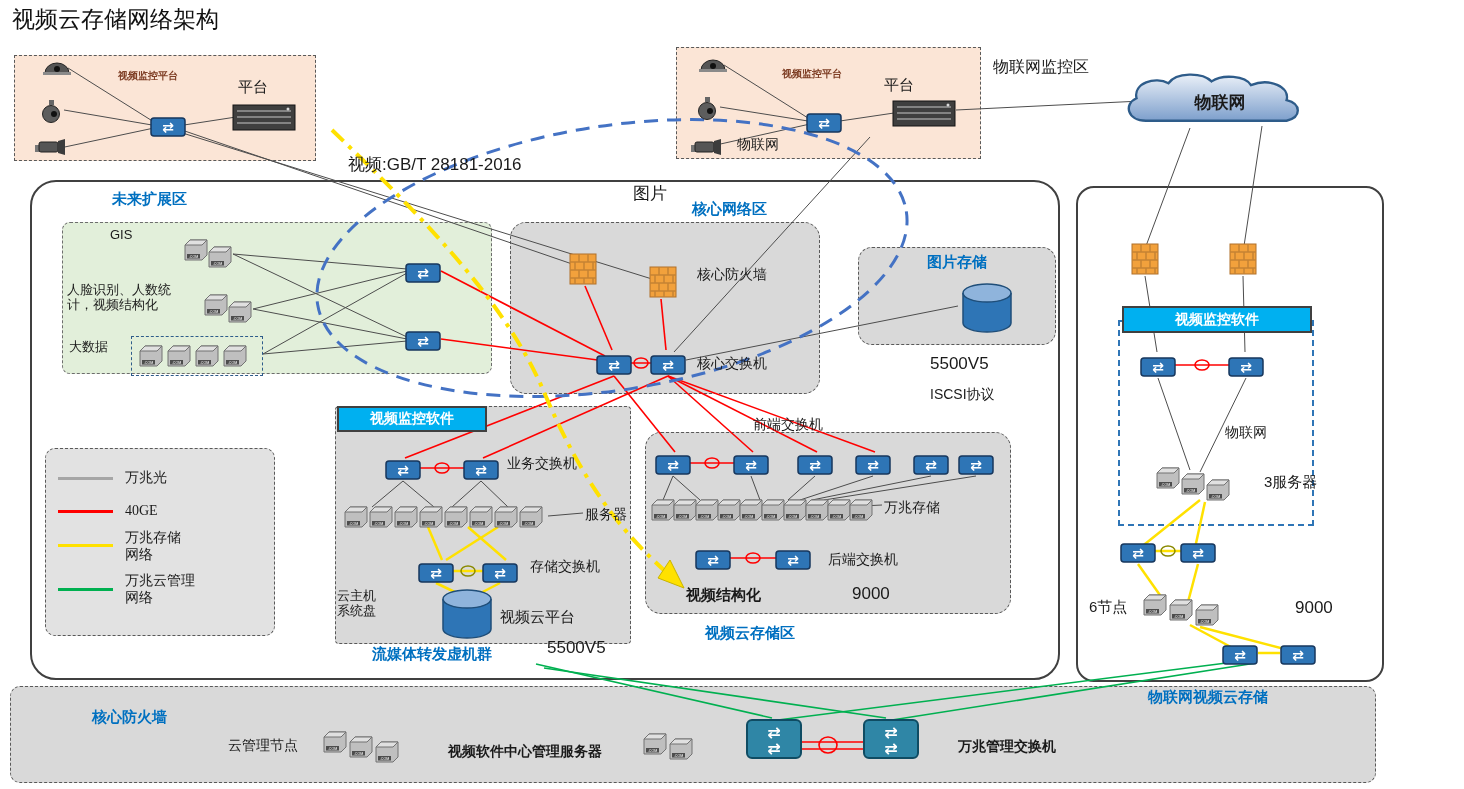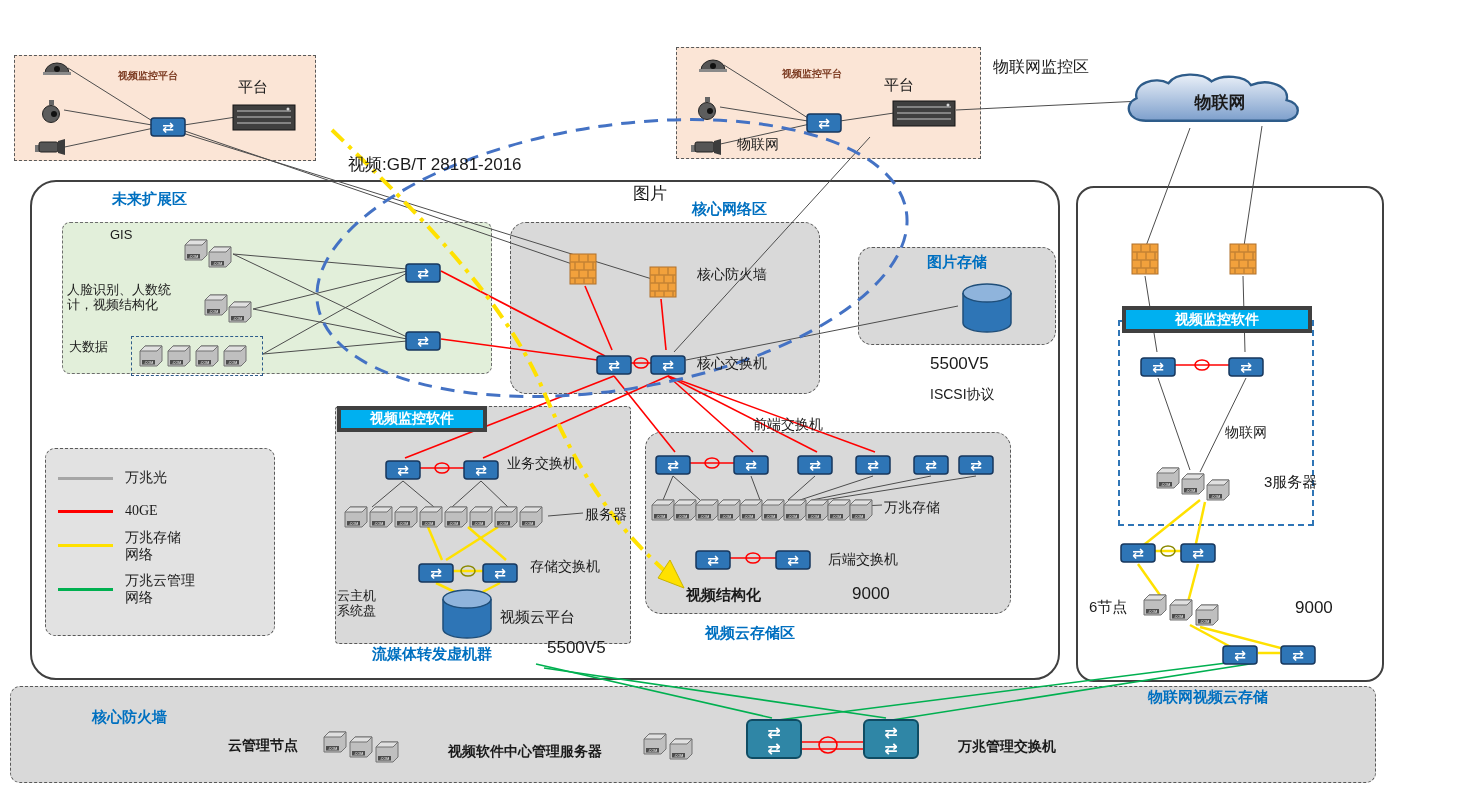--- a/index.html
+++ b/index.html
@@ -7,21 +7,21 @@
   body{font-family:"Liberation Sans","DejaVu Sans",sans-serif;color:#1a1a1a}
   #stage{position:relative;width:1464px;height:789px;background:#fff;overflow:hidden}
   .box{position:absolute;z-index:1}
   .lines{position:absolute;left:0;top:0;z-index:2;pointer-events:none}
   .ic{position:absolute;z-index:3;line-height:0}
   .lbl{position:absolute;z-index:4;line-height:1.18;white-space:nowrap}
   .pre{white-space:pre-line}
   .blue{color:#0070c0;font-weight:bold}
   .serif{font-family:"Liberation Serif","DejaVu Serif",serif}
   .cyan-hdr{position:absolute;z-index:4;background:#00b0f0;color:#fff;font-weight:bold;
-            font-size:14px;display:flex;align-items:center;justify-content:center;border:4px solid #404040}
+            font-size:14px;display:flex;align-items:center;justify-content:center;border:2px solid #404040}
   .cloud{position:absolute;z-index:3}
   .cloud .txt{position:absolute;left:0;top:0;width:100%;height:100%;display:flex;align-items:center;
               justify-content:center;font-weight:bold;font-size:17px;z-index:4}
   
   .g{stroke:#4d4d4d;stroke-width:1;fill:none}
   .r{stroke:#ff0000;stroke-width:1.6;fill:none}
   .rc{stroke:#ff0000;stroke-width:1.6;fill:none}
   .y{stroke:#ffe100;stroke-width:2.5;fill:none}
   .yc{stroke:#8a8a00;stroke-width:1.5;fill:none}
   .gr{stroke:#00b050;stroke-width:1.6;fill:none}
@@ -542,20 +542,21 @@
       <div class="ic" style="left: 862px; top: 716px;"><svg width="58" height="46" viewBox="0 0 58 46">
           <rect x="2" y="4" width="54" height="38" rx="5" fill="#2f86a6" stroke="#0f4c63" stroke-width="2"></rect>
           <text x="29" y="22" text-anchor="middle" font-size="16" font-weight="bold" fill="#fff">⇄</text>
           <text x="29" y="38" text-anchor="middle" font-size="16" font-weight="bold" fill="#fff">⇄</text>
         </svg></div>
     </div>
 
   <div class="cyan-hdr" style="left:337px;top:406px;width:150px;height:26px">视频监控软件</div>
   <div class="cyan-hdr" style="left:1122px;top:306px;width:190px;height:27px">视频监控软件</div>
 
+  <div class="lbl" style="left:12px;top:6px;font-size:23px;color:#111">视频云存储网络架构</div>
 
   <div class="lbl" style="left:118px;top:70px;font-size:10px;font-weight:bold;color:#7f3f26">视频监控平台</div>
   <div class="lbl" style="left:238px;top:78px;font-size:15px">平台</div>
   <div class="lbl" style="left:348px;top:155px;font-size:17px">视频:GB/T 28181-2016</div>
 
   <div class="lbl" style="left:782px;top:68px;font-size:10px;font-weight:bold;color:#7f3f26">视频监控平台</div>
   <div class="lbl" style="left:884px;top:76px;font-size:15px">平台</div>
   <div class="lbl" style="left:737px;top:136px;font-size:14px">物联网</div>
   <div class="lbl" style="left:993px;top:58px;font-size:16px">物联网监控区</div>
   <div class="lbl" style="left:633px;top:184px;font-size:17px">图片</div>
@@ -601,17 +602,17 @@
   <div class="lbl serif pre" style="left:125px;top:573px;font-size:14px">万兆云管理
 网络</div>
 
   <div class="lbl" style="left:1225px;top:424px;font-size:14px">物联网</div>
   <div class="lbl" style="left:1264px;top:473px;font-size:15px">3服务器</div>
   <div class="lbl" style="left:1089px;top:598px;font-size:15px">6节点</div>
   <div class="lbl" style="left:1295px;top:598px;font-size:17px">9000</div>
   <div class="lbl blue" style="left:1148px;top:688px;font-size:15px">物联网视频云存储</div>
 
   <div class="lbl blue" style="left:92px;top:708px;font-size:15px">核心防火墙</div>
-  <div class="lbl serif" style="left:228px;top:738px;font-size:14px;font-weight:bold">云管理节点</div>
+  <div class="lbl serif" style="left:228px;top:738px;font-size:14px;font-weight:normal">云管理节点</div>
   <div class="lbl serif" style="left:448px;top:744px;font-size:14px;font-weight:bold">视频软件中心管理服务器</div>
   <div class="lbl serif" style="left:958px;top:739px;font-size:14px;font-weight:bold">万兆管理交换机</div>
 
 </div>
 
 </body></html>

